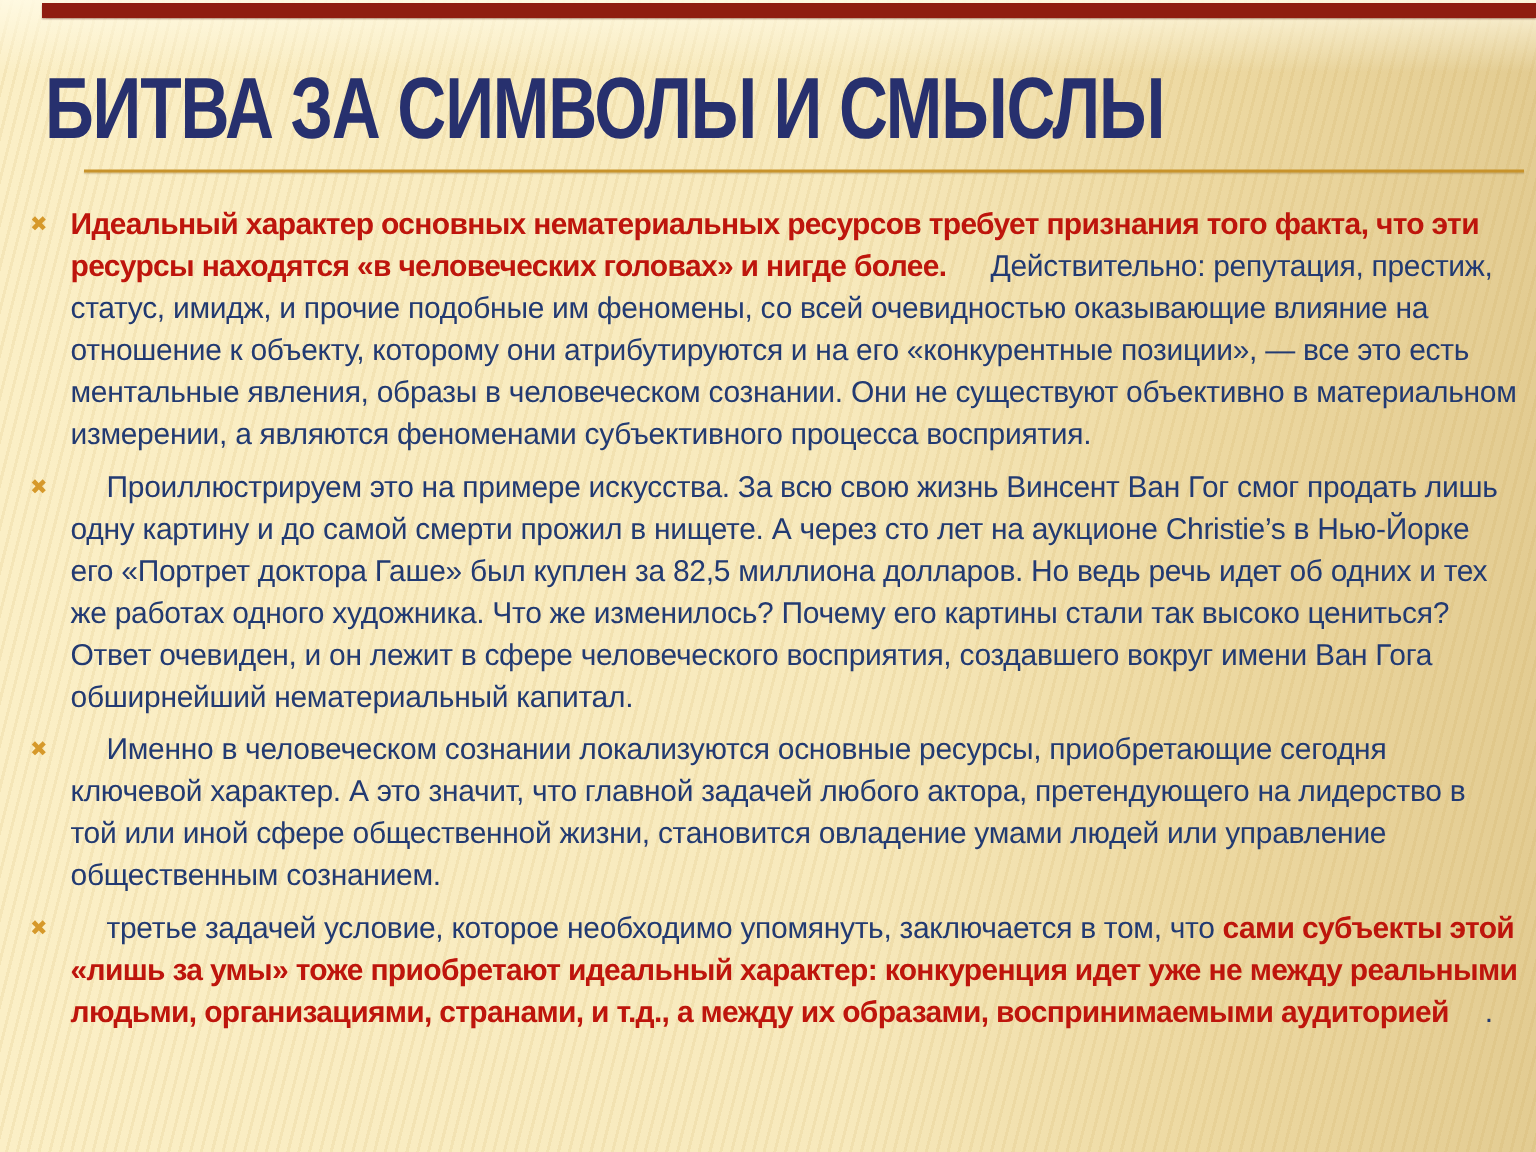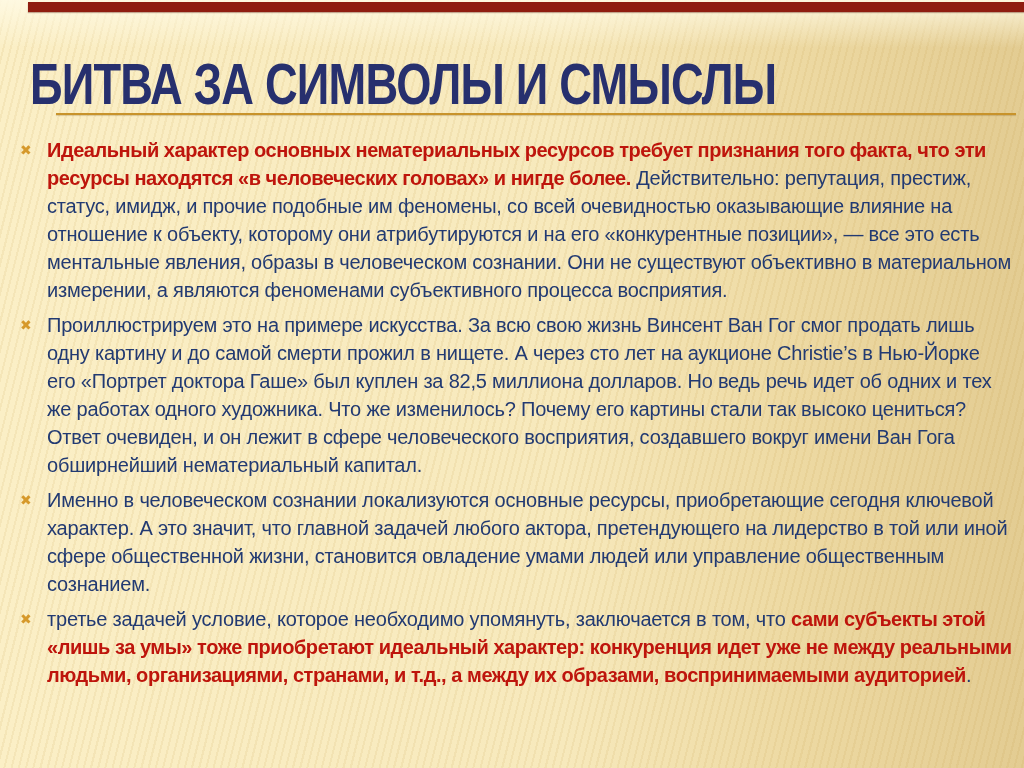--- a/index.html
+++ b/index.html
@@ -21,21 +21,21 @@
     position:absolute; left:0; top:0; width:1024px; height:48px;
     background:linear-gradient(to bottom, rgba(255,250,228,0.9), rgba(255,250,228,0));
     pointer-events:none;
   }
   .top-bar{
     position:absolute; left:28px; right:0; top:2px; height:10px;
     background:var(--bar);
     box-shadow:0 1px 1px rgba(90,20,10,0.35);
   }
   .title-wrap{
-    position:absolute; left:30px; top:55px; width:990px; height:62px;
+    position:absolute; left:30px; top:44px; width:990px; height:62px;
     white-space:nowrap; z-index:2;
   }
   .title-text{
     display:inline-block;
     font-weight:700; font-size:58px; line-height:1;
     letter-spacing:-1px; color:var(--title);
     transform:scaleX(0.78); transform-origin:left top;
   }
   .title-reflection-wrap{
     position:absolute; left:30px; top:99px; width:990px; height:50px;
@@ -55,21 +55,21 @@
     font-family:"DejaVu Sans",sans-serif;
     font-size:14px; line-height:28px; color:var(--marker);
     text-align:left; padding-left:2px;
   }
   .btext{
     flex:1 1 auto;
     font-size:20px; line-height:28px; letter-spacing:-0.2px;
     text-align:left;
   }
   .seg-em{color:var(--em); font-weight:700; letter-spacing:-0.45px;}
-  .seg-body{color:var(--body); font-weight:400;}
+  .seg-body{color:var(--body); font-weight:400;margin-left:24px;}
 </style>
 </head>
 <body>
 
 <div class="top-sheen"></div>
 <div class="top-bar"></div>
 
 <div class="title-wrap">
   <span class="title-text">БИТВА ЗА СИМВОЛЫ И СМЫСЛЫ</span>
 </div>

